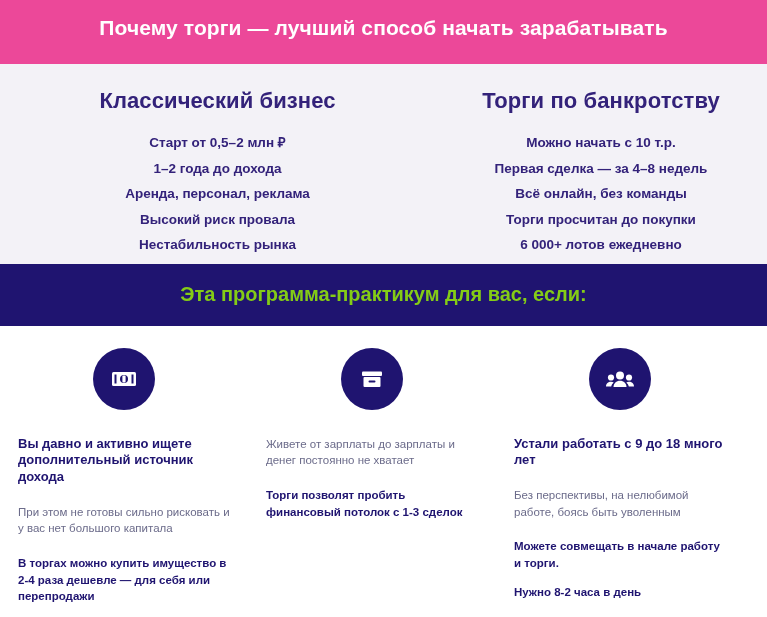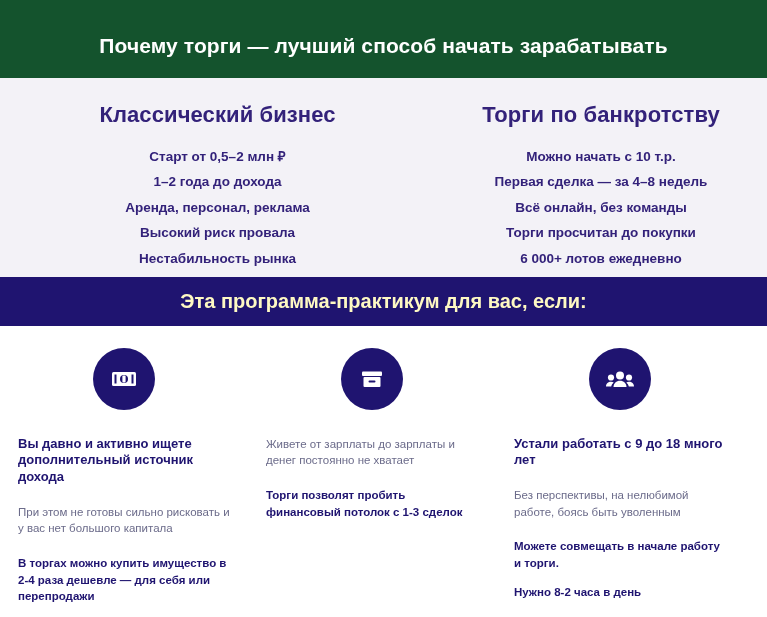--- a/index.html
+++ b/index.html
@@ -16,23 +16,23 @@
   .page {
     width: 767px;
     height: 617px;
     position: relative;
     display: flex;
     flex-direction: column;
   }
 
   
   .hero {
-    background: #14532d;
+    background: #ec4899;
     color: #ffffff;
-    padding: 32px 60px 18px 60px;
+    padding: 14px 60px 18px 60px;
     box-sizing: border-box;
     height: 78px;
   }
   .hero-title {
     font-size: 21px;
     font-weight: bold;
     line-height: 1.32;
     text-align: center;
     margin: 0;
     letter-spacing: 0.1px;
@@ -81,21 +81,21 @@
 
   
   .band {
     background: #1f1470;
     height: 88px;
     display: flex;
     align-items: center;
     justify-content: center;
   }
   .band-title {
-    color: #fef9c3;
+    color: #84cc16;
     font-size: 20px;
     font-weight: bold;
     text-align: left;
     margin: 0;
   }
 
   
   .cards {
     flex: 1;
     background: #ffffff;

